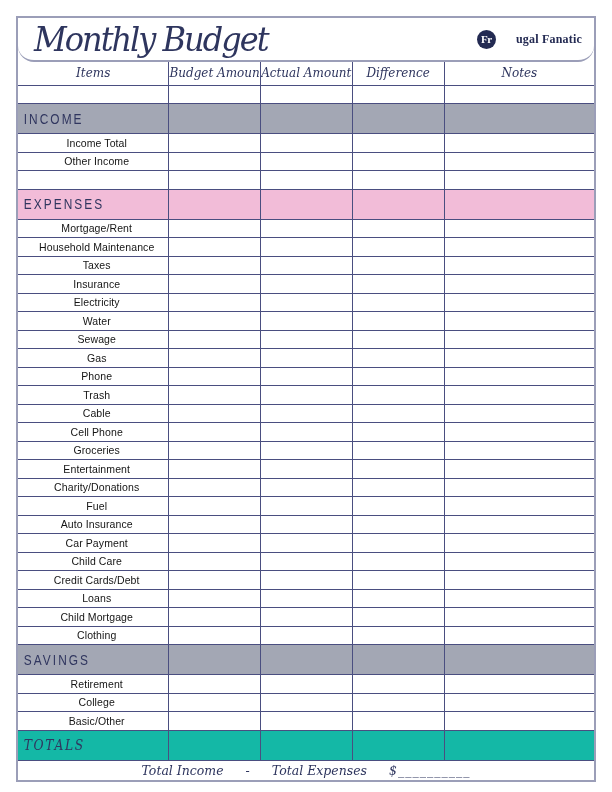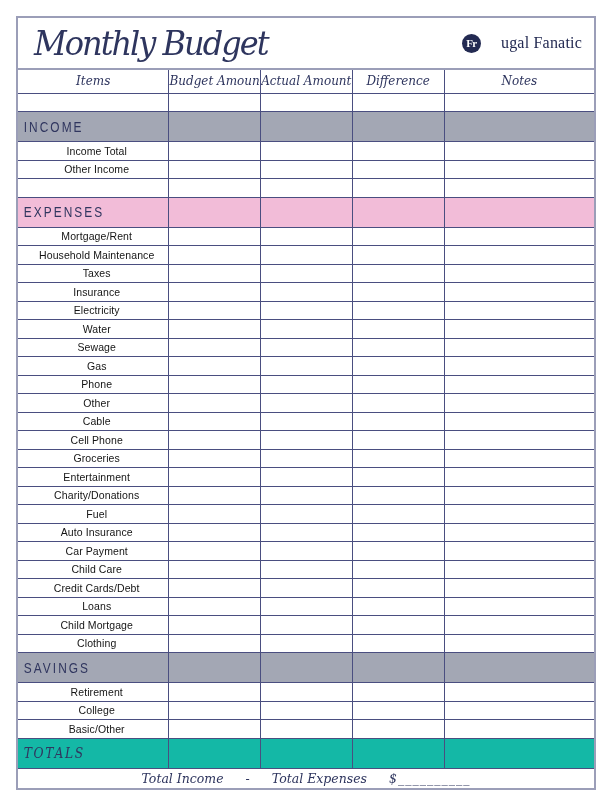--- a/index.html
+++ b/index.html
@@ -6,36 +6,36 @@
   body{
     width:612px;height:792px;position:relative;overflow:hidden;
     font-family:"Liberation Sans",sans-serif;
   }
   .frame{
     position:absolute;left:16px;top:16px;width:580px;
     border:2px solid #9b9eb8;box-sizing:border-box;background:#fff;
   }
   
   .title-band{
-    height:52px;border-bottom:2px solid #9b9eb8;
+    height:44px;border-bottom:2px solid #9b9eb8;
     display:flex;align-items:center;justify-content:space-between;
-    padding:0 12px 0 16px;box-sizing:border-box;
+    padding:0 12px 0 16px;box-sizing:border-box;border-radius:16px;
   }
   .page-title{
     margin:0;font-family:"DejaVu Serif",serif;font-style:italic;font-weight:400;
     font-size:32px;color:#2e355e;letter-spacing:-2px;line-height:1;
     transform:scaleY(1.05);transform-origin:left center;white-space:nowrap;
   }
   .brand{display:flex;align-items:center;gap:20px;font-family:"Liberation Serif",serif;color:#232a52;}
   .brand-circle{
     width:19px;height:19px;border-radius:50%;background:#232a52;color:#fff;
     display:flex;align-items:center;justify-content:center;
     font-size:11px;font-weight:700;letter-spacing:-0.5px;
   }
-  .brand-rest{font-size:16px;letter-spacing:0.2px;}
+  .brand-rest{font-size:12px;letter-spacing:0.2px;font-weight:bold;}
   
   table.grid{
     width:100%;border-collapse:collapse;border:hidden;table-layout:fixed;
   }
   .grid th,.grid td{
     border:1px solid #4a4e80;padding:0;box-sizing:border-box;
     overflow:hidden;white-space:nowrap;
   }
   .grid thead th{
     height:23px;font-family:"DejaVu Serif",serif;font-style:italic;font-weight:400;
@@ -201,21 +201,21 @@
           <td></td>
         </tr>
         <tr class="item-row">
           <td class="label-cell">Phone</td>
           <td></td>
           <td></td>
           <td></td>
           <td></td>
         </tr>
         <tr class="item-row">
-          <td class="label-cell">Other</td>
+          <td class="label-cell">Trash</td>
           <td></td>
           <td></td>
           <td></td>
           <td></td>
         </tr>
         <tr class="item-row">
           <td class="label-cell">Cable</td>
           <td></td>
           <td></td>
           <td></td>

